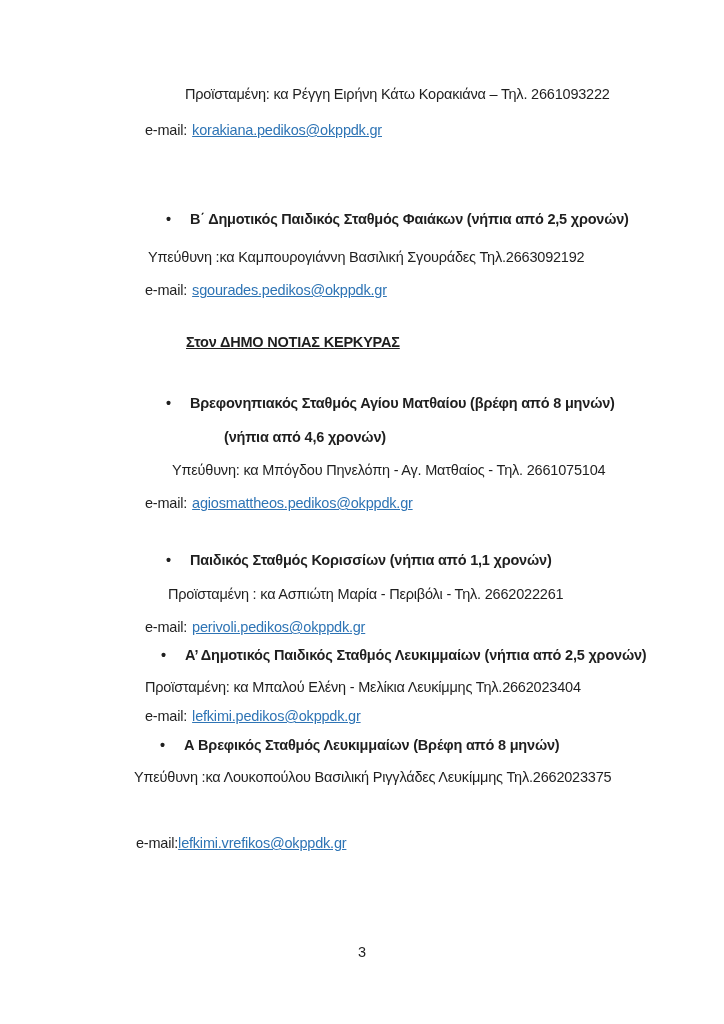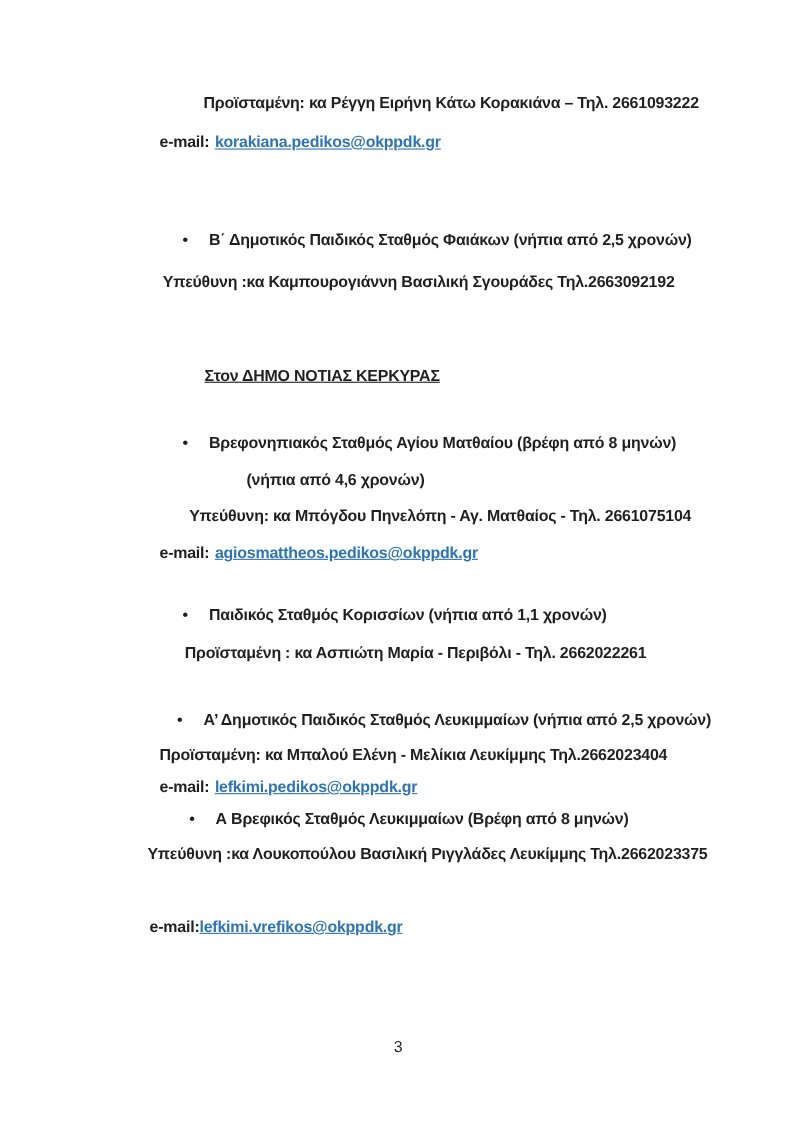--- a/index.html
+++ b/index.html
@@ -16,21 +16,20 @@
     font-size: 14.5px;
     color: #1f1f1f;
     letter-spacing: -0.2px;
     overflow: hidden;
   }
   .line {
     position: absolute;
     margin: 0;
     white-space: nowrap;
     line-height: 19px;
-    font-weight: bold;
   }
   .bold { font-weight: bold; }
   .underline { text-decoration: underline; }
   .bullet {
     display: inline-block;
     width: 24px;
     font-weight: bold;
   }
   .email-label { margin-right: 5px; }
   .email-label.tight { margin-right: 0; }
@@ -56,46 +55,52 @@
 
   <p class="line" style="top:85px; left:185px;">Προϊσταμένη: κα Ρέγγη Ειρήνη Κάτω Κορακιάνα – Τηλ. 2661093222</p>
   <p class="line" style="top:121px; left:145px;">
     <span class="email-label">e-mail:</span><a class="link">korakiana.pedikos@okppdk.gr</a>
   </p>
 
   <p class="line bold" style="top:210px; left:166px;">
     <span class="bullet">•</span><span>Β΄ Δημοτικός Παιδικός Σταθμός Φαιάκων (νήπια από 2,5 χρονών)</span>
   </p>
   <p class="line" style="top:248px; left:148px;">Υπεύθυνη :κα Καμπουρογιάννη Βασιλική Σγουράδες Τηλ.2663092192</p>
+  <p class="line" style="top:281px; left:145px;">
+    <span class="email-label">e-mail:</span><a class="link">sgourades.pedikos@okppdk.gr</a>
+  </p>
 
   <p class="line bold underline" style="top:333px; left:186px;">Στον ΔΗΜΟ ΝΟΤΙΑΣ ΚΕΡΚΥΡΑΣ</p>
 
   <p class="line bold" style="top:394px; left:166px;">
     <span class="bullet">•</span><span>Βρεφονηπιακός Σταθμός Αγίου Ματθαίου (βρέφη από 8 μηνών)</span>
   </p>
   <p class="line bold" style="top:428px; left:224px;">(νήπια από 4,6 χρονών)</p>
   <p class="line" style="top:461px; left:172px;">Υπεύθυνη: κα Μπόγδου Πηνελόπη - Αγ. Ματθαίος - Τηλ. 2661075104</p>
   <p class="line" style="top:494px; left:145px;">
     <span class="email-label">e-mail:</span><a class="link">agiosmattheos.pedikos@okppdk.gr</a>
   </p>
 
   <p class="line bold" style="top:551px; left:166px;">
     <span class="bullet">•</span><span>Παιδικός Σταθμός Κορισσίων (νήπια από 1,1 χρονών)</span>
   </p>
   <p class="line" style="top:585px; left:168px;">Προϊσταμένη : κα Ασπιώτη Μαρία - Περιβόλι - Τηλ. 2662022261</p>
+  <p class="line" style="top:618px; left:145px;">
+    <span class="email-label">e-mail:</span><a class="link">perivoli.pedikos@okppdk.gr</a>
+  </p>
 
   <p class="line bold" style="top:646px; left:161px;">
     <span class="bullet">•</span><span>Α’ Δημοτικός Παιδικός Σταθμός Λευκιμμαίων (νήπια από 2,5 χρονών)</span>
   </p>
   <p class="line" style="top:678px; left:145px;">Προϊσταμένη: κα Μπαλού Ελένη - Μελίκια Λευκίμμης Τηλ.2662023404</p>
   <p class="line" style="top:707px; left:145px;">
     <span class="email-label">e-mail:</span><a class="link">lefkimi.pedikos@okppdk.gr</a>
   </p>
 
-  <p class="line bold" style="top:736px; left:172px;">
+  <p class="line bold" style="top:736px; left:160px;">
     <span class="bullet">•</span><span>Α Βρεφικός Σταθμός Λευκιμμαίων (Βρέφη από 8 μηνών)</span>
   </p>
   <p class="line" style="top:768px; left:134px;">Υπεύθυνη :κα Λουκοπούλου Βασιλική Ριγγλάδες Λευκίμμης Τηλ.2662023375</p>
   <p class="line" style="top:806px; left:136px;margin-top:28px;">
     <span class="email-label tight">e-mail:</span><a class="link">lefkimi.vrefikos@okppdk.gr</a>
   </p>
 
   <p class="page-number" style="top:943px;">3</p>
 
 </div>

